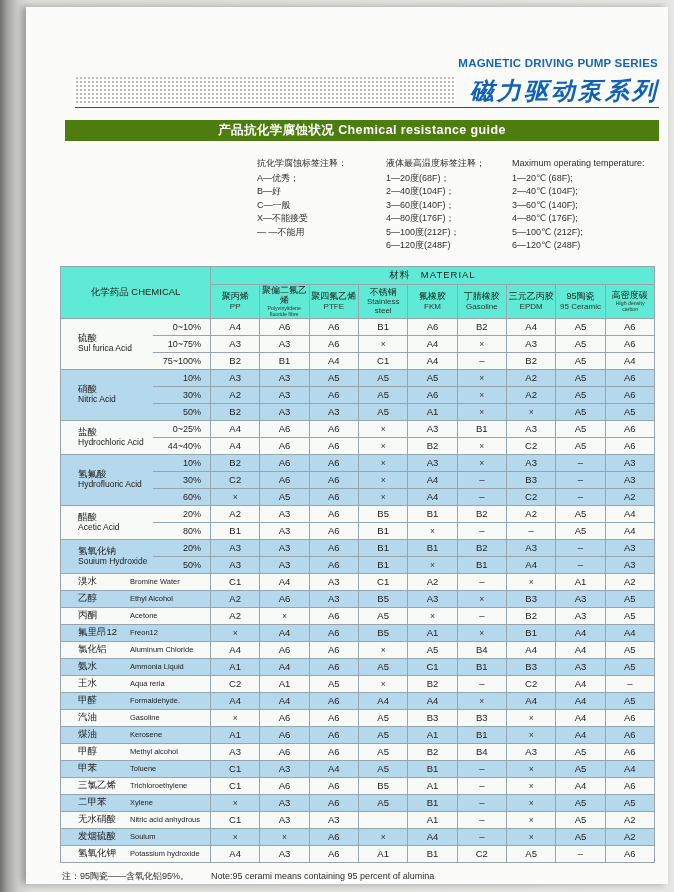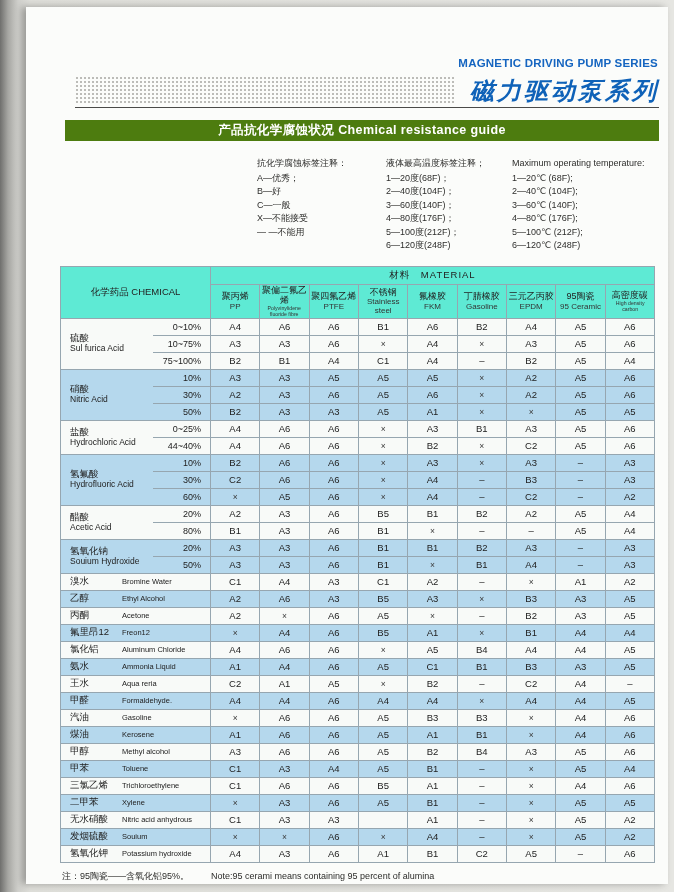--- a/index.html
+++ b/index.html
@@ -34,21 +34,21 @@
   th,td{border:1px solid #96a6b0;padding:0;vertical-align:middle;}
   thead th{background:#5eead4;font-weight:normal;}
   th.chem{font-size:9.5px;}
   th.mat{height:17px;font-size:9.5px;letter-spacing:1px;border-bottom:1px solid #96a6b0;}
   th.m{height:27px;line-height:1.15;}
   th.m .zh{font-size:9px;}
   th.m .en{font-size:8px;color:#333;}
   th.m .en.small{font-size:5.5px;transform:scale(.95);}
   tbody td{height:16px;text-align:center;background:#f8faf8;}
   tr.shaded td{background:#b5d8ed;}
-  td.namecell{text-align:left;padding-left:9px;border-right:none;line-height:1.15;}
+  td.namecell{text-align:left;padding-left:17px;border-right:none;line-height:1.15;}
   td.namecell .zh{font-size:9.5px;display:block;}
   td.namecell .en{font-size:8.5px;display:block;color:#222;}
   td.single .zh{display:inline-block;min-width:52px;font-size:9.5px;}
   td.single .en{display:inline;font-size:7.5px;color:#222;}
   td.pct{text-align:right;padding-right:9px;border-left:none;font-size:9px;}
   td.val{font-size:9.5px;}
   td.val.x{font-size:8.5px;color:#3a3a3a;}
   table{border:1.5px solid #5e6e78;}
   thead{border-bottom:1.5px solid #5e6e78;}
   tr.gstart td{border-top:1.4px solid #6b7b85;}

